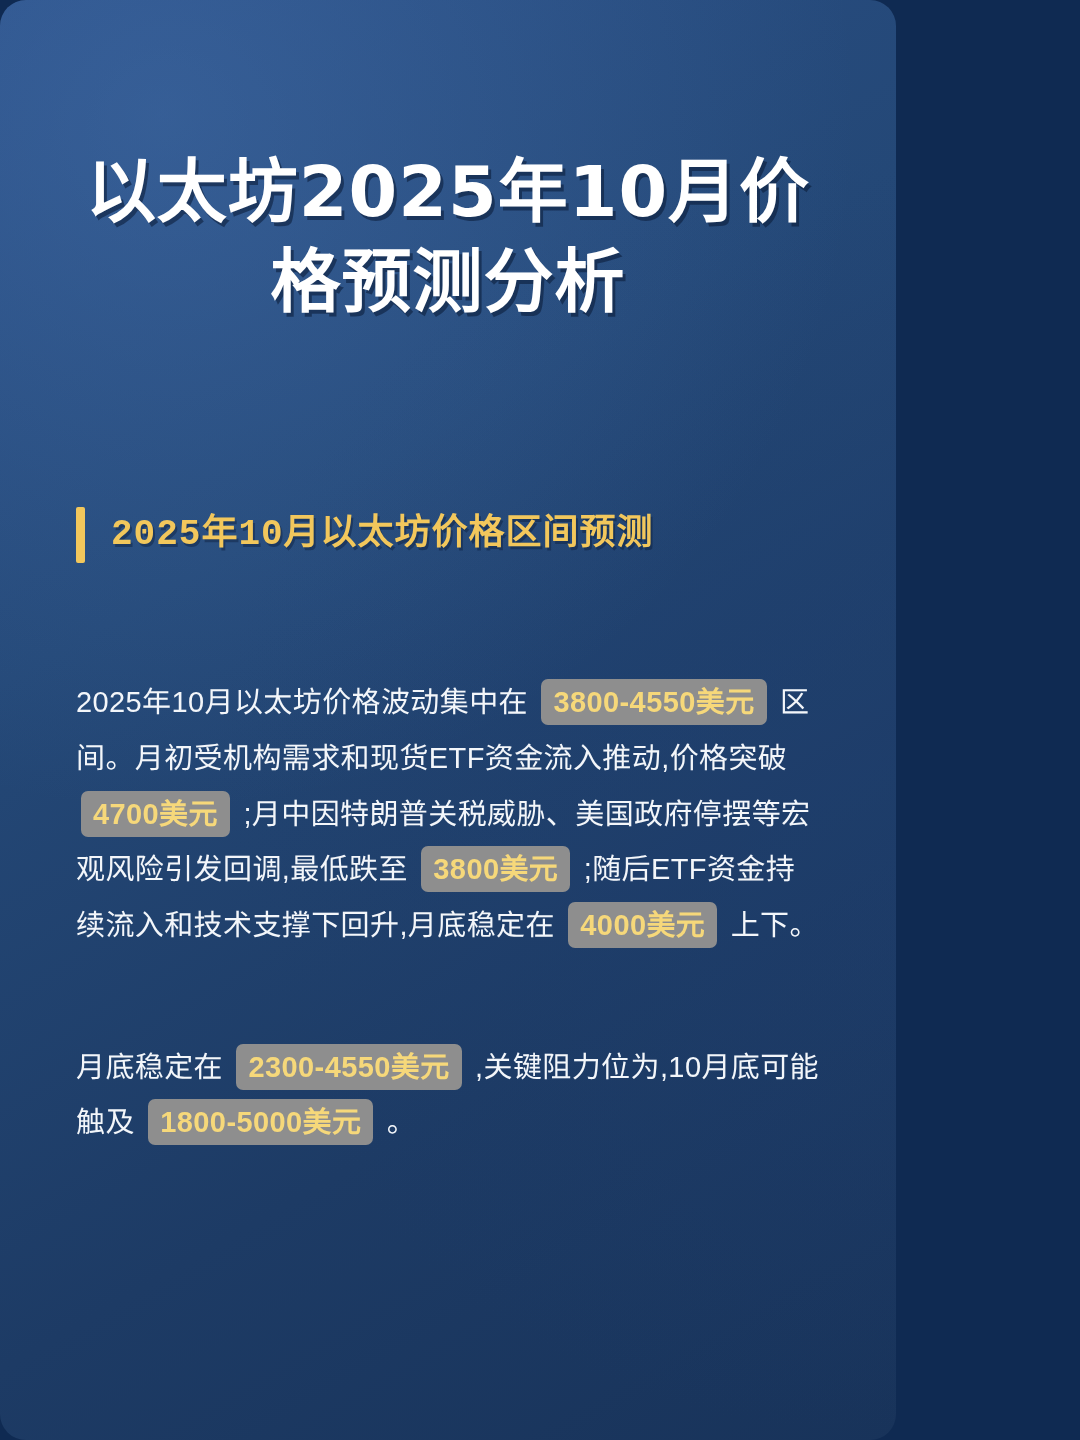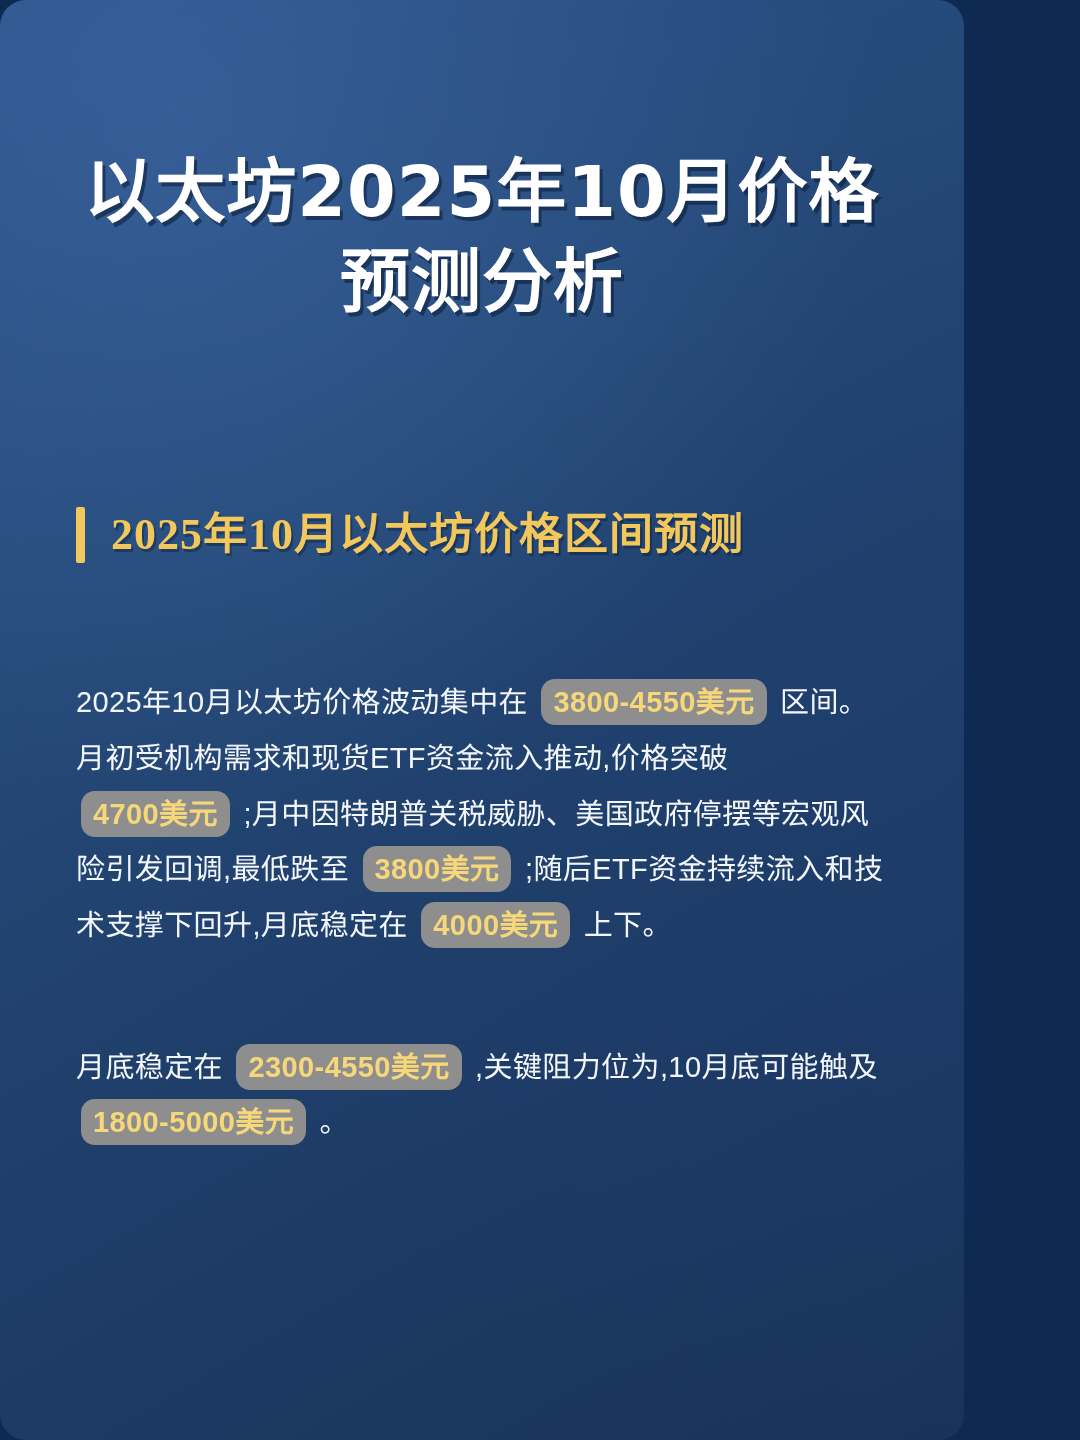--- a/index.html
+++ b/index.html
@@ -8,21 +8,21 @@
     background: #0f2a52;
   }
   body {
     width: 1080px;
     height: 1440px;
     overflow: hidden;
     font-family: "Liberation Sans", "DejaVu Sans", sans-serif;
   }
   .poster {
     position: relative;
-    width: 964px;
+    width: 896px;
     height: 1440px;
     box-sizing: border-box;
     background: linear-gradient(150deg, #2a4f86 0%, #244877 35%, #1d3b65 70%, #18335a 100%);
     border-radius: 26px;
     overflow: hidden;
   }
   .poster::before {
     content: "";
     position: absolute;
     inset: 0;
@@ -60,25 +60,25 @@
   .section-bar {
     width: 9px;
     height: 56px;
     background: #f2c75c;
     border-radius: 2px;
     margin-right: 26px;
     flex: none;
   }
   .section-title {
     color: #f2c75c;
-    font-size: 44px;
+    font-size: 36px;
     font-weight: 900;
     letter-spacing: 1px;
     line-height: 1.1;
-    font-family: Liberation Serif, serif;
+    font-family: Liberation Mono, monospace;
     text-shadow: 2px 3px 0 rgba(10,26,52,0.40);
   }
 
   
   .para {
     color: #f3f6fa;
     font-size: 29px;
     line-height: 1.92;
     letter-spacing: 0.4px;
     margin: 0;
@@ -86,21 +86,21 @@
   .para.first { margin-top: 112px; }
   .para.second { margin-top: 86px; }
 
   .hl {
     display: inline-block;
     background: #8e8e8e;
     color: #f6d87a;
     font-weight: 700;
     padding: 2px 12px;
     margin: 0 5px;
-    border-radius: 14px;
+    border-radius: 7px;
     line-height: 1.45;
     white-space: nowrap;
   }
 </style>
 </head>
 <body>
 
 <div class="poster">
   <div class="content">
 

